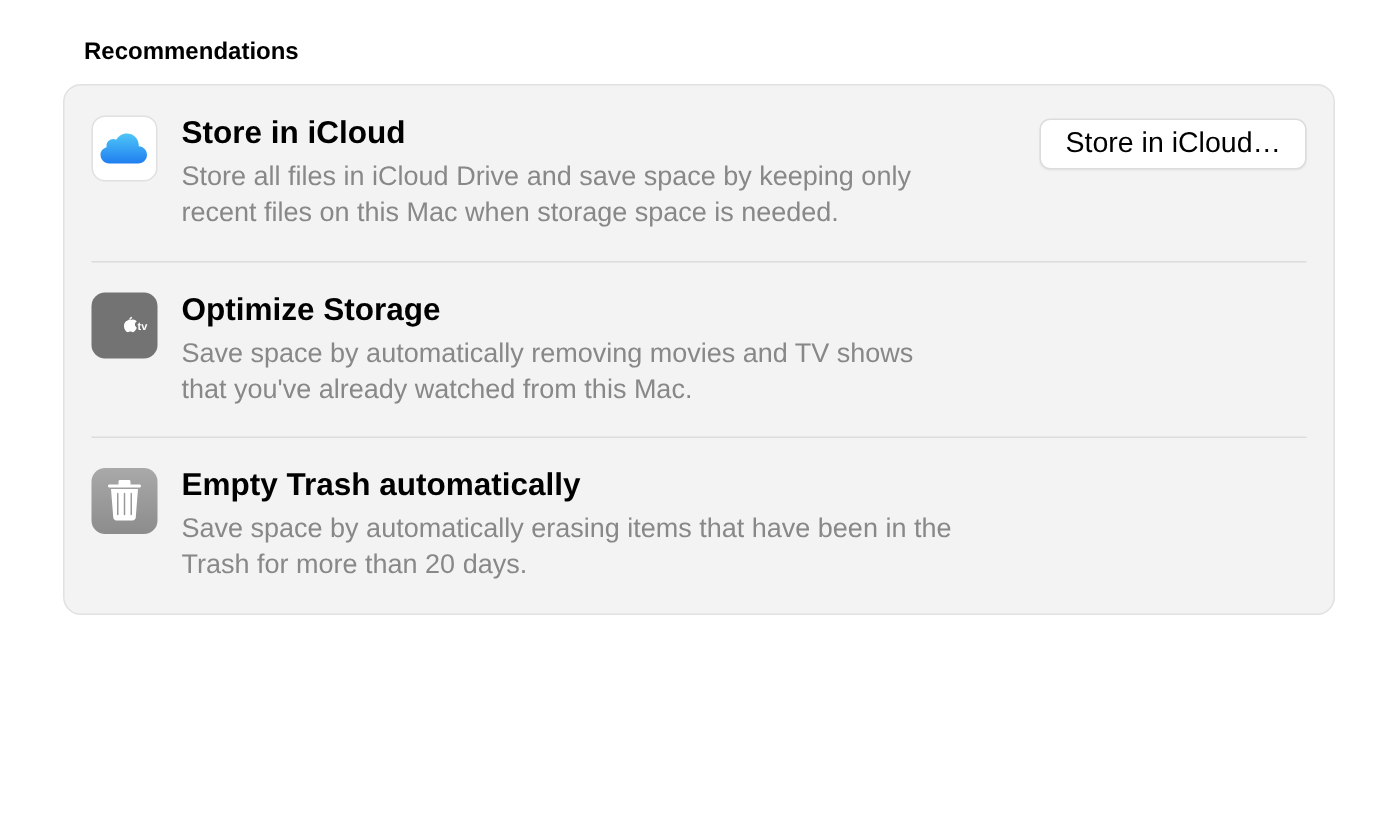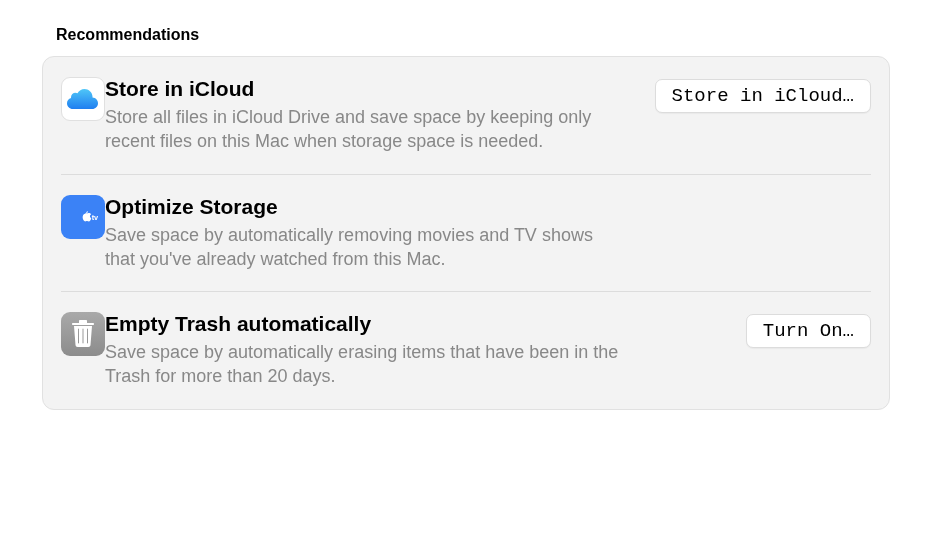--- a/index.html
+++ b/index.html
@@ -23,20 +23,21 @@
     .panel {
       background: #f3f3f3;
       border: 1px solid #e1e1e1;
       border-radius: 12px;
       padding: 0;
     }
     .item {
       display: flex;
       align-items: flex-start;
       padding: 20px 18px 20px 18px;
+      gap: 16px;
     }
     .item + .item {
       border-top: 1px solid #dcdcdc;
       margin: 0 18px;
       padding-left: 0;
       padding-right: 0;
     }
     .icon-wrap {
       width: 44px;
       height: 44px;
@@ -51,21 +52,21 @@
       border-radius: 9px;
       display: flex;
       align-items: center;
       justify-content: center;
     }
     .icon-icloud {
       background: #ffffff;
       border: 1px solid #e0e0e0;
     }
     .icon-tv {
-      background: #3b82f6;
+      background: #737373;
       padding-left: 20px;
     }
     .icon-trash {
       background: #999999;
       background: linear-gradient(#a9a9a9, #8c8c8c);
     }
     .content {
       flex: 1;
       min-width: 0;
       padding-right: 10px;
@@ -78,21 +79,20 @@
     }
     .item-desc {
       font-size: 18px;
       line-height: 1.35;
       color: #888888;
       max-width: 520px;
     }
     .action-wrap {
       flex-shrink: 0;
       padding-top: 2px;
-      font-family: Liberation Mono, monospace;
     }
     .btn {
       background: #ffffff;
       border: 1px solid #dcdcdc;
       border-radius: 7px;
       padding: 5px 16px;
       font-size: 19px;
       color: #000000;
       cursor: pointer;
       box-shadow: 0 1px 1px rgba(0,0,0,0.04);
@@ -160,18 +160,15 @@
             <path d="M3 7h18l-1.5 19c-.1 1.1-1 2-2.1 2H6.6c-1.1 0-2-.9-2.1-2L3 7zm4 3v14c0 .3.2.5.5.5s.5-.2.5-.5V10c0-.3-.2-.5-.5-.5s-.5.2-.5.5zm4.5 0v14c0 .3.2.5.5.5s.5-.2.5-.5V10c0-.3-.2-.5-.5-.5s-.5.2-.5.5zm4.5 0v14c0 .3.2.5.5.5s.5-.2.5-.5V10c0-.3-.2-.5-.5-.5s-.5.2-.5.5z"></path>
             <path d="M2 4h20c.6 0 1 .4 1 1s-.4 1-1 1H2c-.6 0-1-.4-1-1s.4-1 1-1zm6-2c0-.6.4-1 1-1h6c.6 0 1 .4 1 1v2H8V2z"></path>
           </g>
         </svg>
       </div>
     </div>
     <div class="content">
       <div class="item-title">Empty Trash automatically</div>
       <div class="item-desc">Save space by automatically erasing items that have been in the Trash for more than 20 days.</div>
     </div>
-    <div class="action-wrap">
-      <button class="btn">Turn On…</button>
-    </div>
   </div>
 
 </div>
 
 </body></html>

